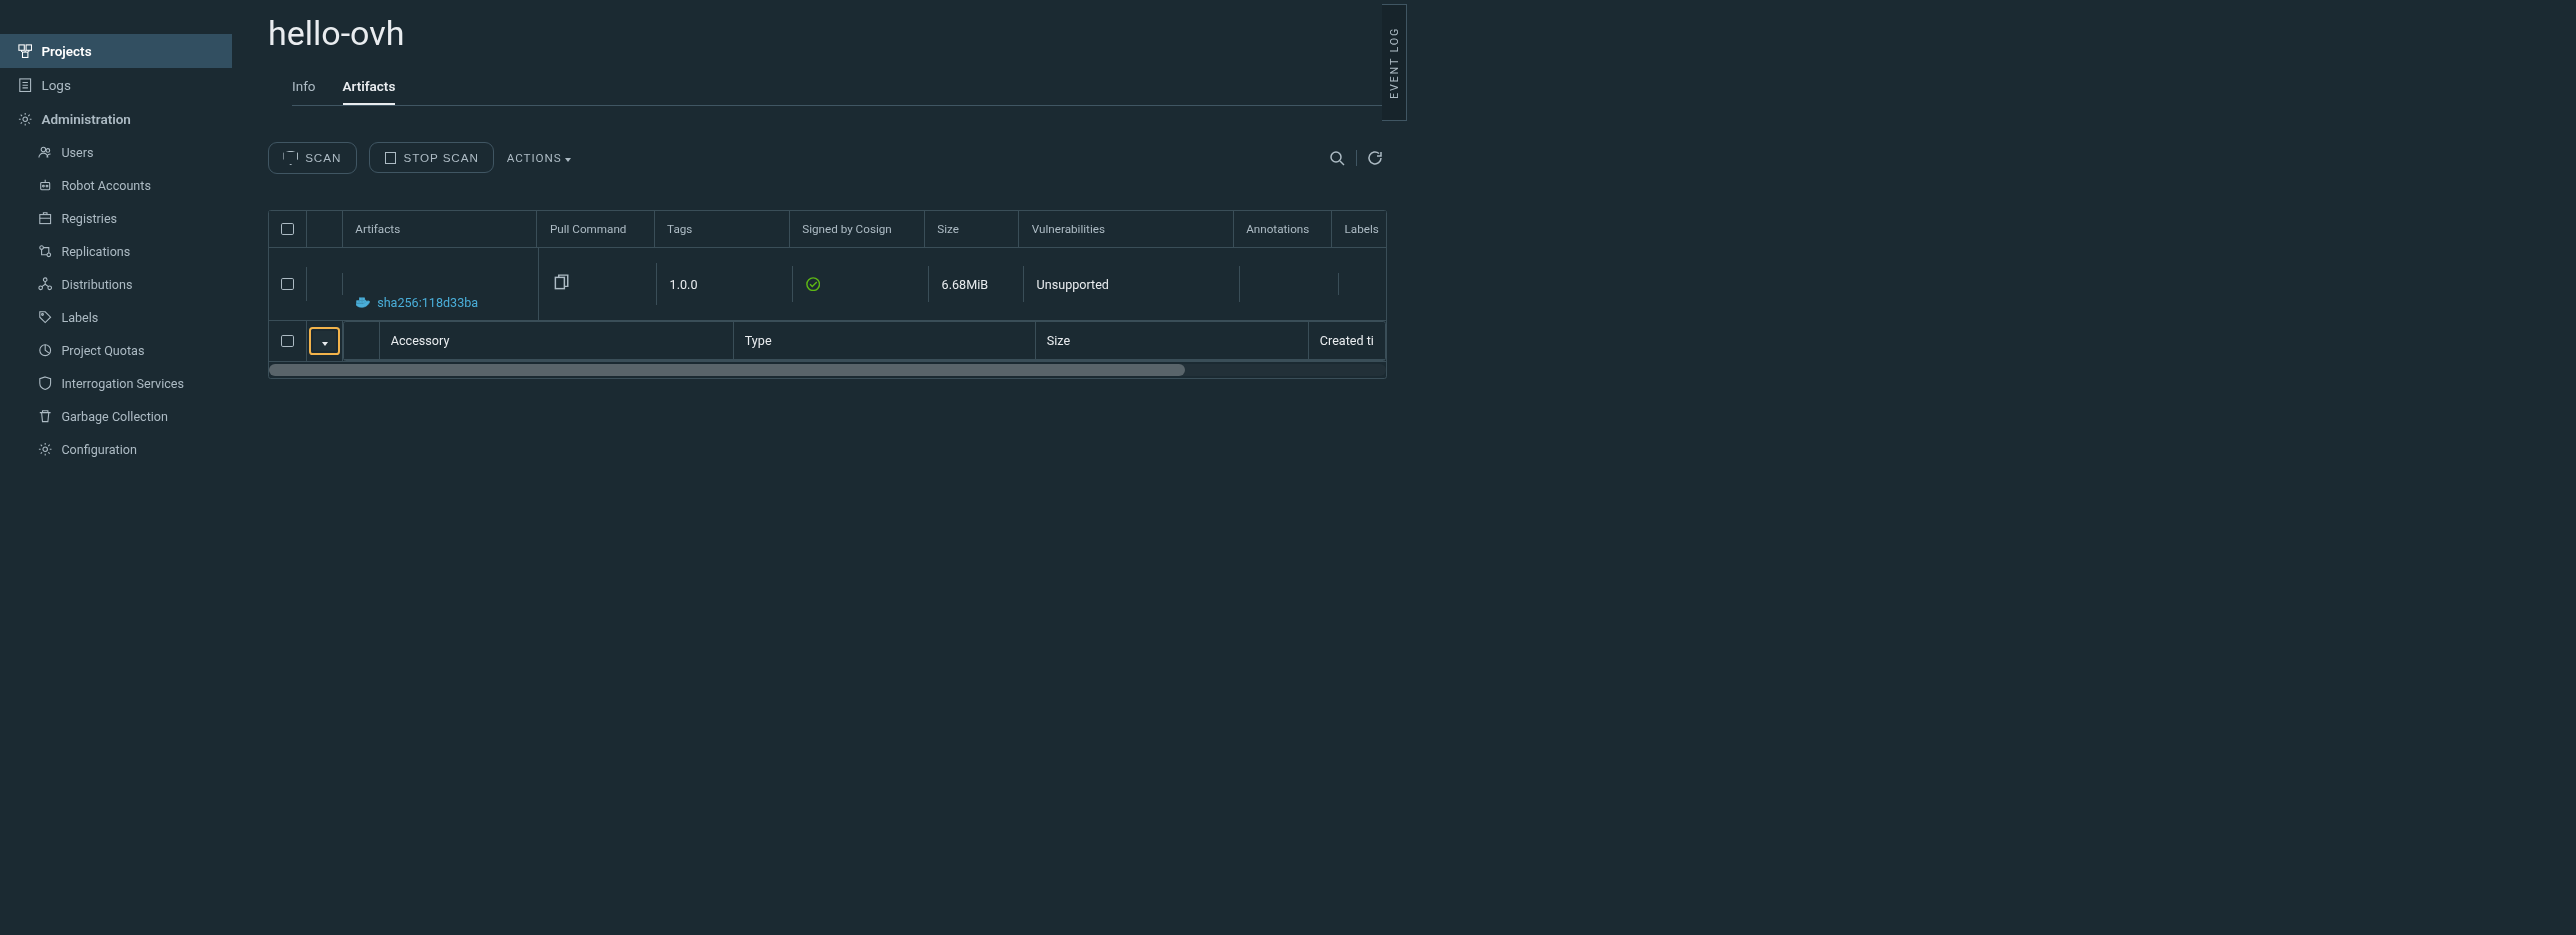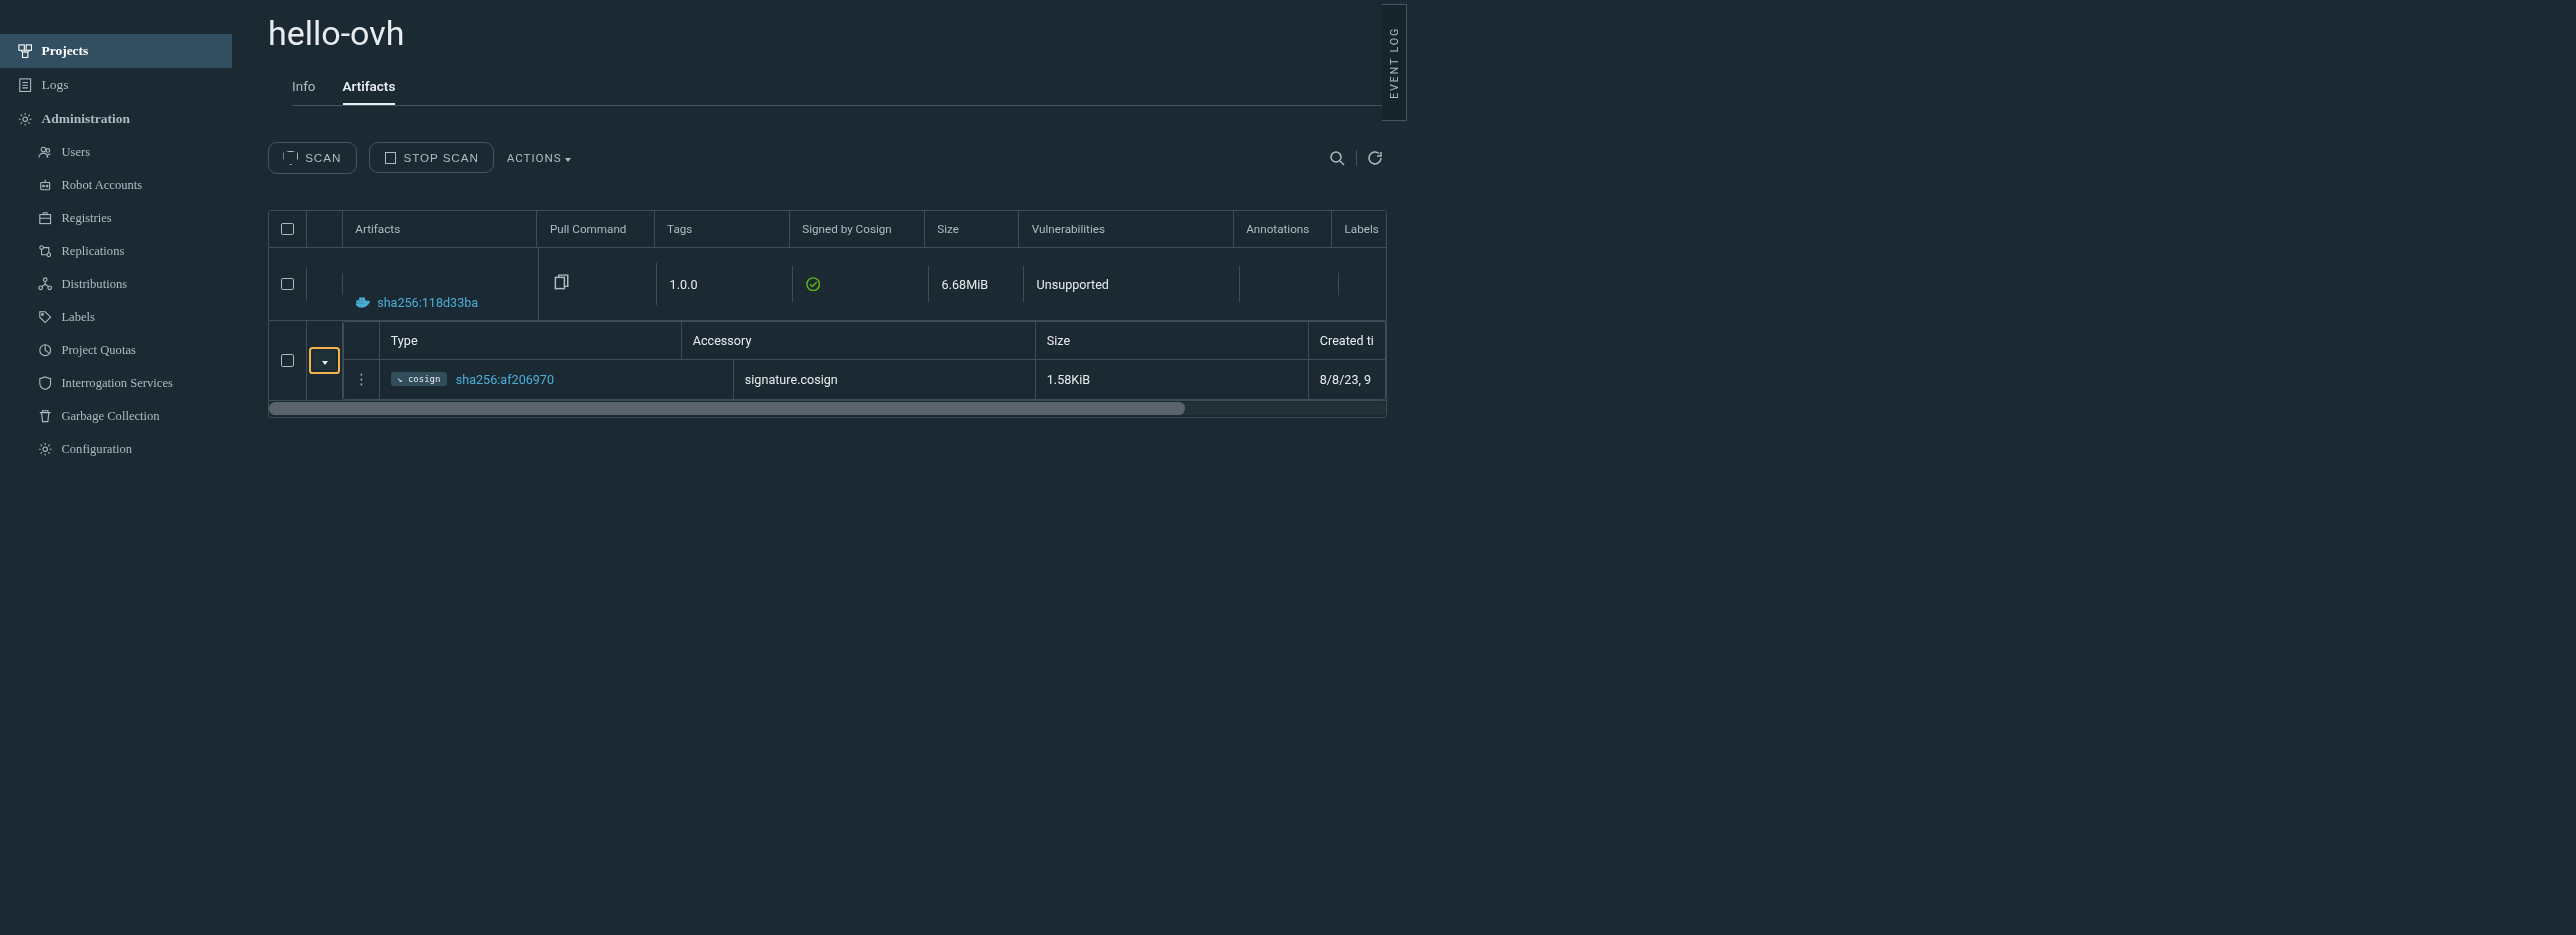--- a/index.html
+++ b/index.html
@@ -33,21 +33,20 @@
 
   
   .sidebar {
     position: absolute;
     left: 0; top: 0;
     width: 276px;
     height: 100%;
     background: var(--bg-sidebar);
     padding-top: 5.4px;
     border-right: 0.9px solid #0e1519;
-    font-family: Liberation Serif, serif;
   }
   .sidebar-collapse {
     display: flex;
     justify-content: flex-end;
     padding: 5.4px 16px 9px;
     color: var(--text-dim);
   }
   .sidebar-item {
     display: flex;
     align-items: center;
@@ -550,36 +549,24 @@
         <span class="nested-exp-highlight">
           <span style="display:flex;width:23px;height:20px;align-items:center;justify-content:center;background:var(--bg-hover);">
             <span class="chev-down-sm"></span>
           </span>
         </span>
       </div>
       <div style="flex:1;padding:0;">
         <div class="nested-table" style="margin-left:0;">
           <div class="nested-head">
             <div class="ncol ncol-menu"></div>
+            <div class="ncol ncol-acc">Accessory</div>
             <div class="ncol ncol-type">Type</div>
-            <div class="ncol ncol-acc">Accessory</div>
             <div class="ncol ncol-size">Size</div>
             <div class="ncol ncol-time">Created ti</div>
-          </div>
-          <div class="nested-row">
-            <div class="ncol ncol-menu">
-                <span class="dots-v"></span>
-              </div>
-            <div class="ncol ncol-acc">
-              <span class="cosign-badge">↘ cosign</span>
-              <span style="color:var(--text-link);cursor:pointer;">sha256:af206970</span>
-            </div>
-            <div class="ncol ncol-type">signature.cosign</div>
-            <div class="ncol ncol-size">1.58KiB</div>
-            <div class="ncol ncol-time">8/8/23, 9</div>
           </div>
         </div>
       </div>
     </div>
 
     <div class="scroll-track">
       <div class="scroll-thumb"></div>
     </div>
 
   </div>

